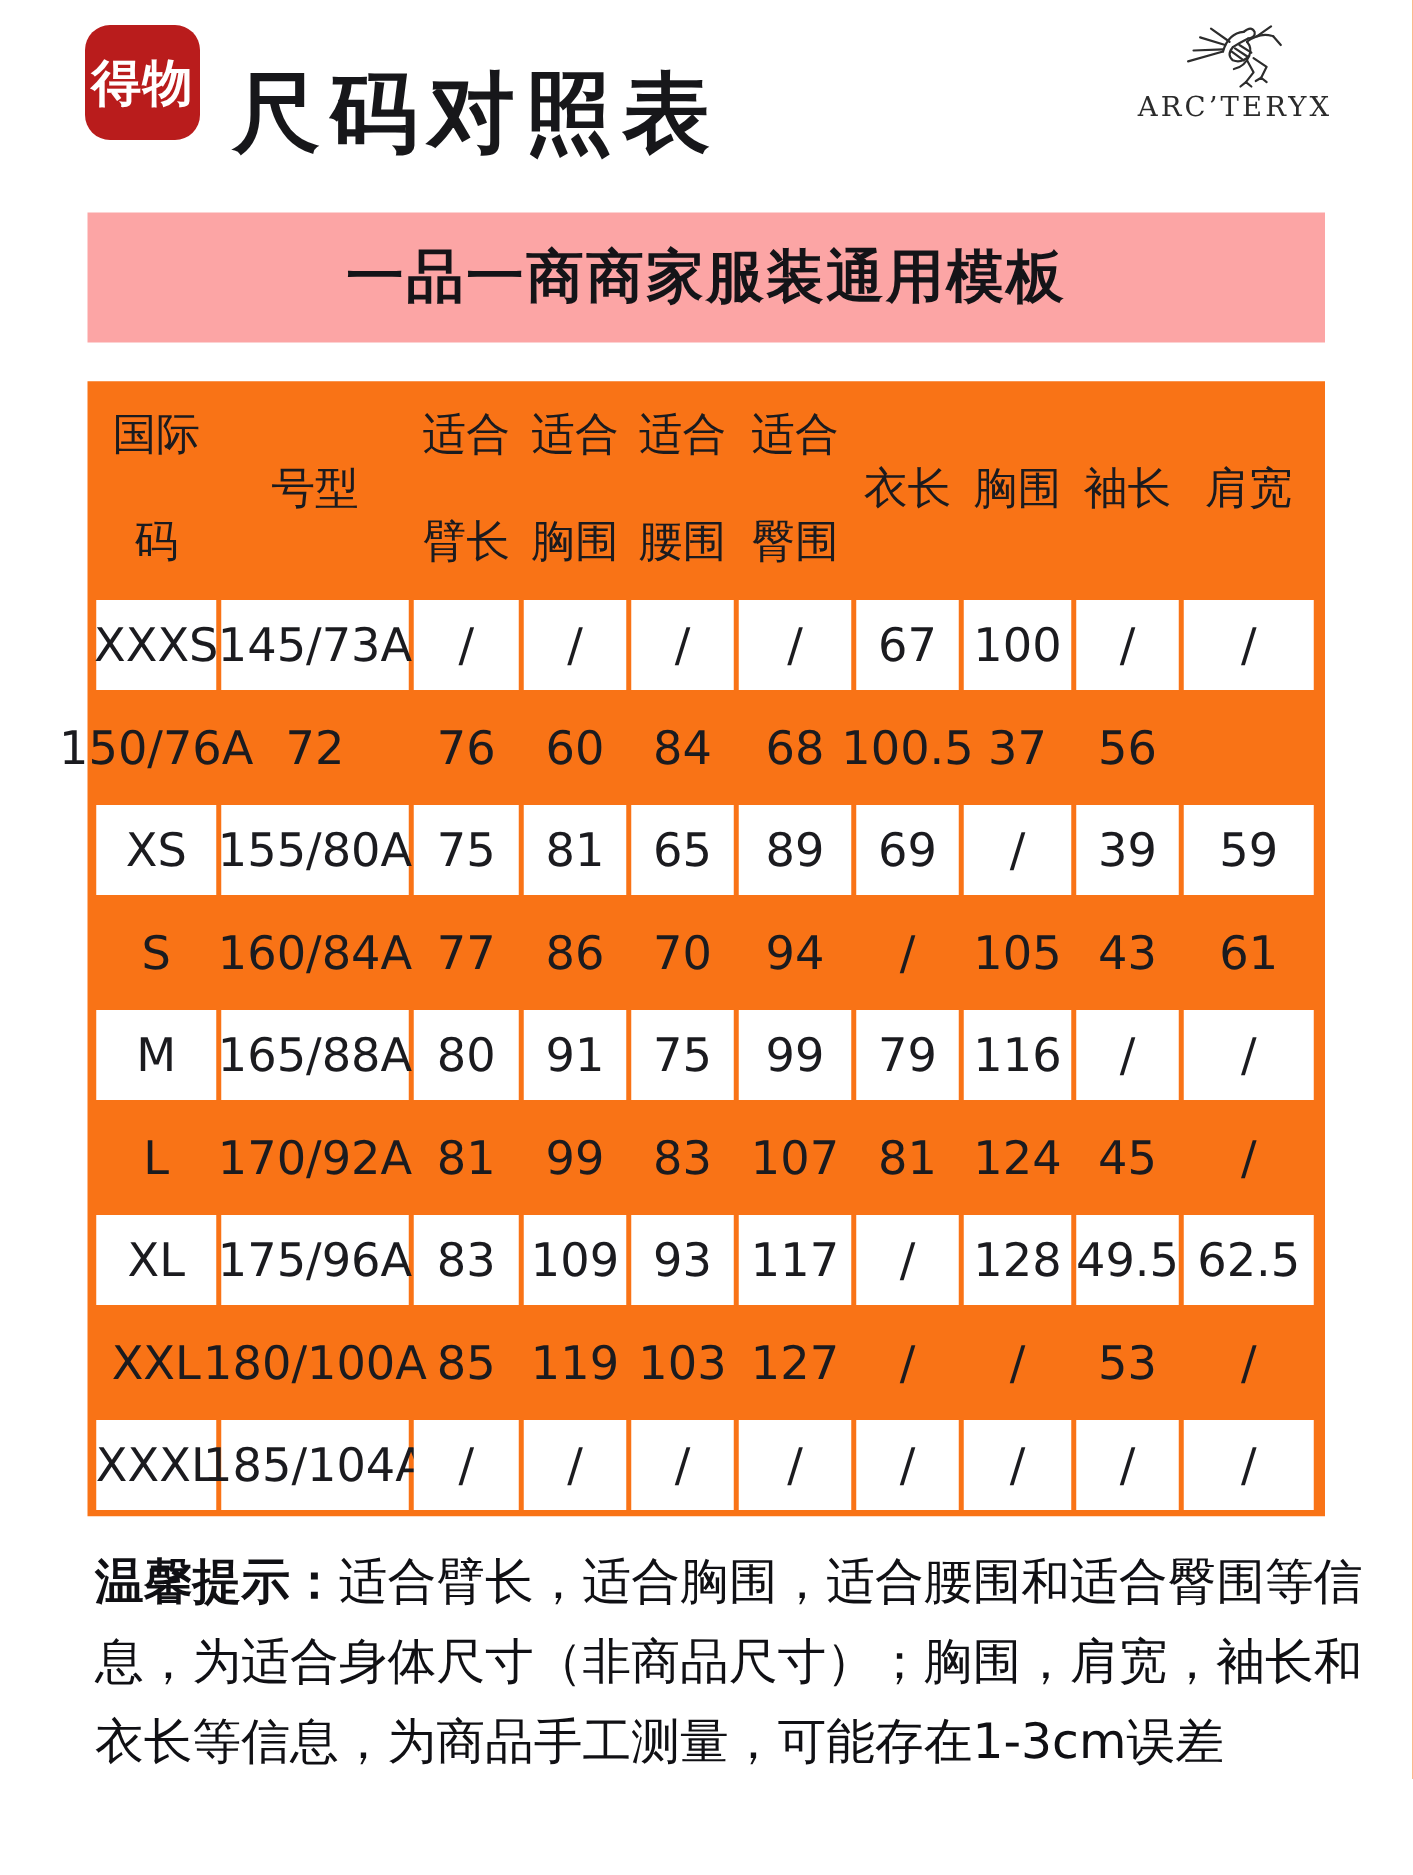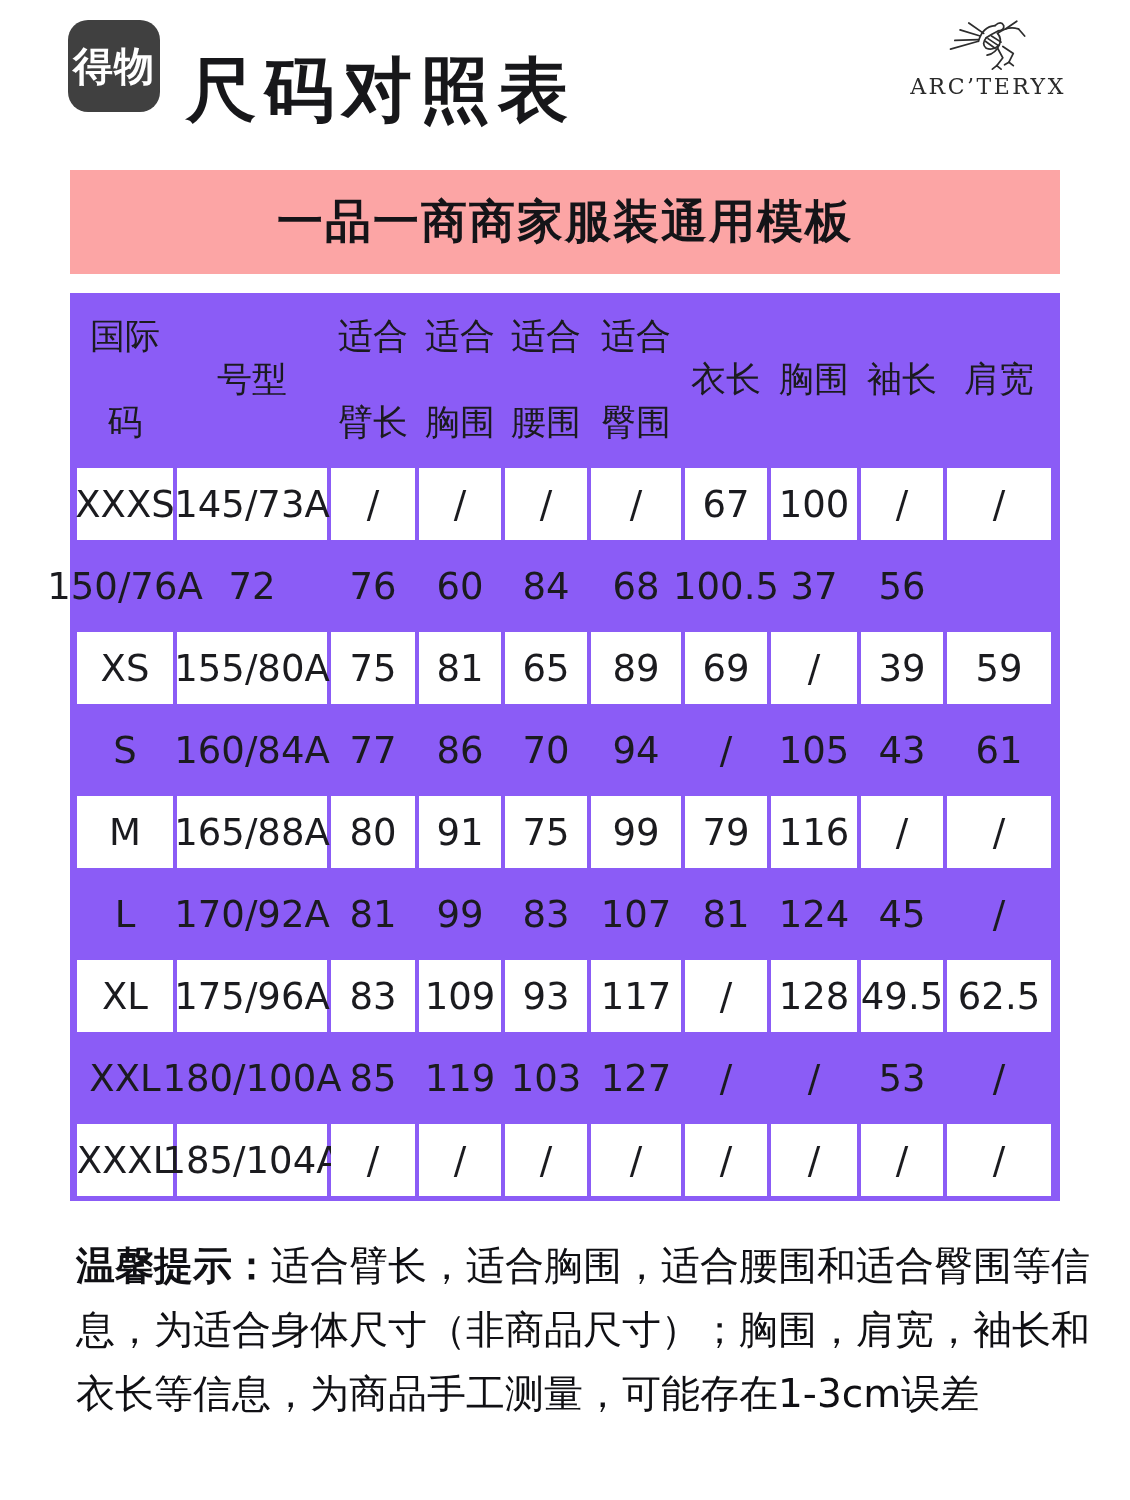--- a/index.html
+++ b/index.html
@@ -6,21 +6,21 @@
   body{
     width:1130px;height:1500px;position:relative;overflow:hidden;
     background:#ffffff;color:#17171a;
     font-family:"DejaVu Sans","Liberation Sans",sans-serif;
   }
   .page{position:absolute;inset:0;}
 
   
   .app-logo{
     position:absolute;left:68px;top:20px;width:92px;height:92px;
-    background:#404040;border-radius:20px;
+    background:#b91c1c;border-radius:20px;
     display:flex;align-items:center;justify-content:center;
   }
   .app-logo span{color:#ffffff;font-size:40px;font-weight:700;letter-spacing:1px;}
   .title{
     position:absolute;left:180px;top:38px;margin:6px;
     font-size:70px;font-weight:600;letter-spacing:8px;color:#17171a;
     white-space:nowrap;
   }
   .brand{
     position:absolute;left:908px;top:14px;width:160px;
@@ -34,22 +34,22 @@
 
   
   .banner{
     position:absolute;left:70px;top:170px;width:990px;height:104px;
     background:#fca5a5;display:flex;align-items:center;justify-content:center;
     font-size:46px;font-weight:600;color:#141418;letter-spacing:2px;
   }
 
   
   .size-table{
-    position:absolute;left:70px;top:293px;width:990px;height:908px;
-    background:#8b5cf6;box-sizing:border-box;padding:0 7px;
+    position:absolute;left:70px;top:305px;width:990px;height:908px;
+    background:#f97316;box-sizing:border-box;padding:0 7px;
   }
   .t-header,.t-row{
     display:grid;
     grid-template-columns:96px 150px 84px 82px 82px 90px 82px 86px 82px 104px;
     column-gap:4px;
   }
   .t-header{height:170px;}
   .hcell{
     display:flex;align-items:center;justify-content:center;text-align:center;
     white-space:pre-line;font-size:35px;line-height:86px;color:#1b1b1f;

